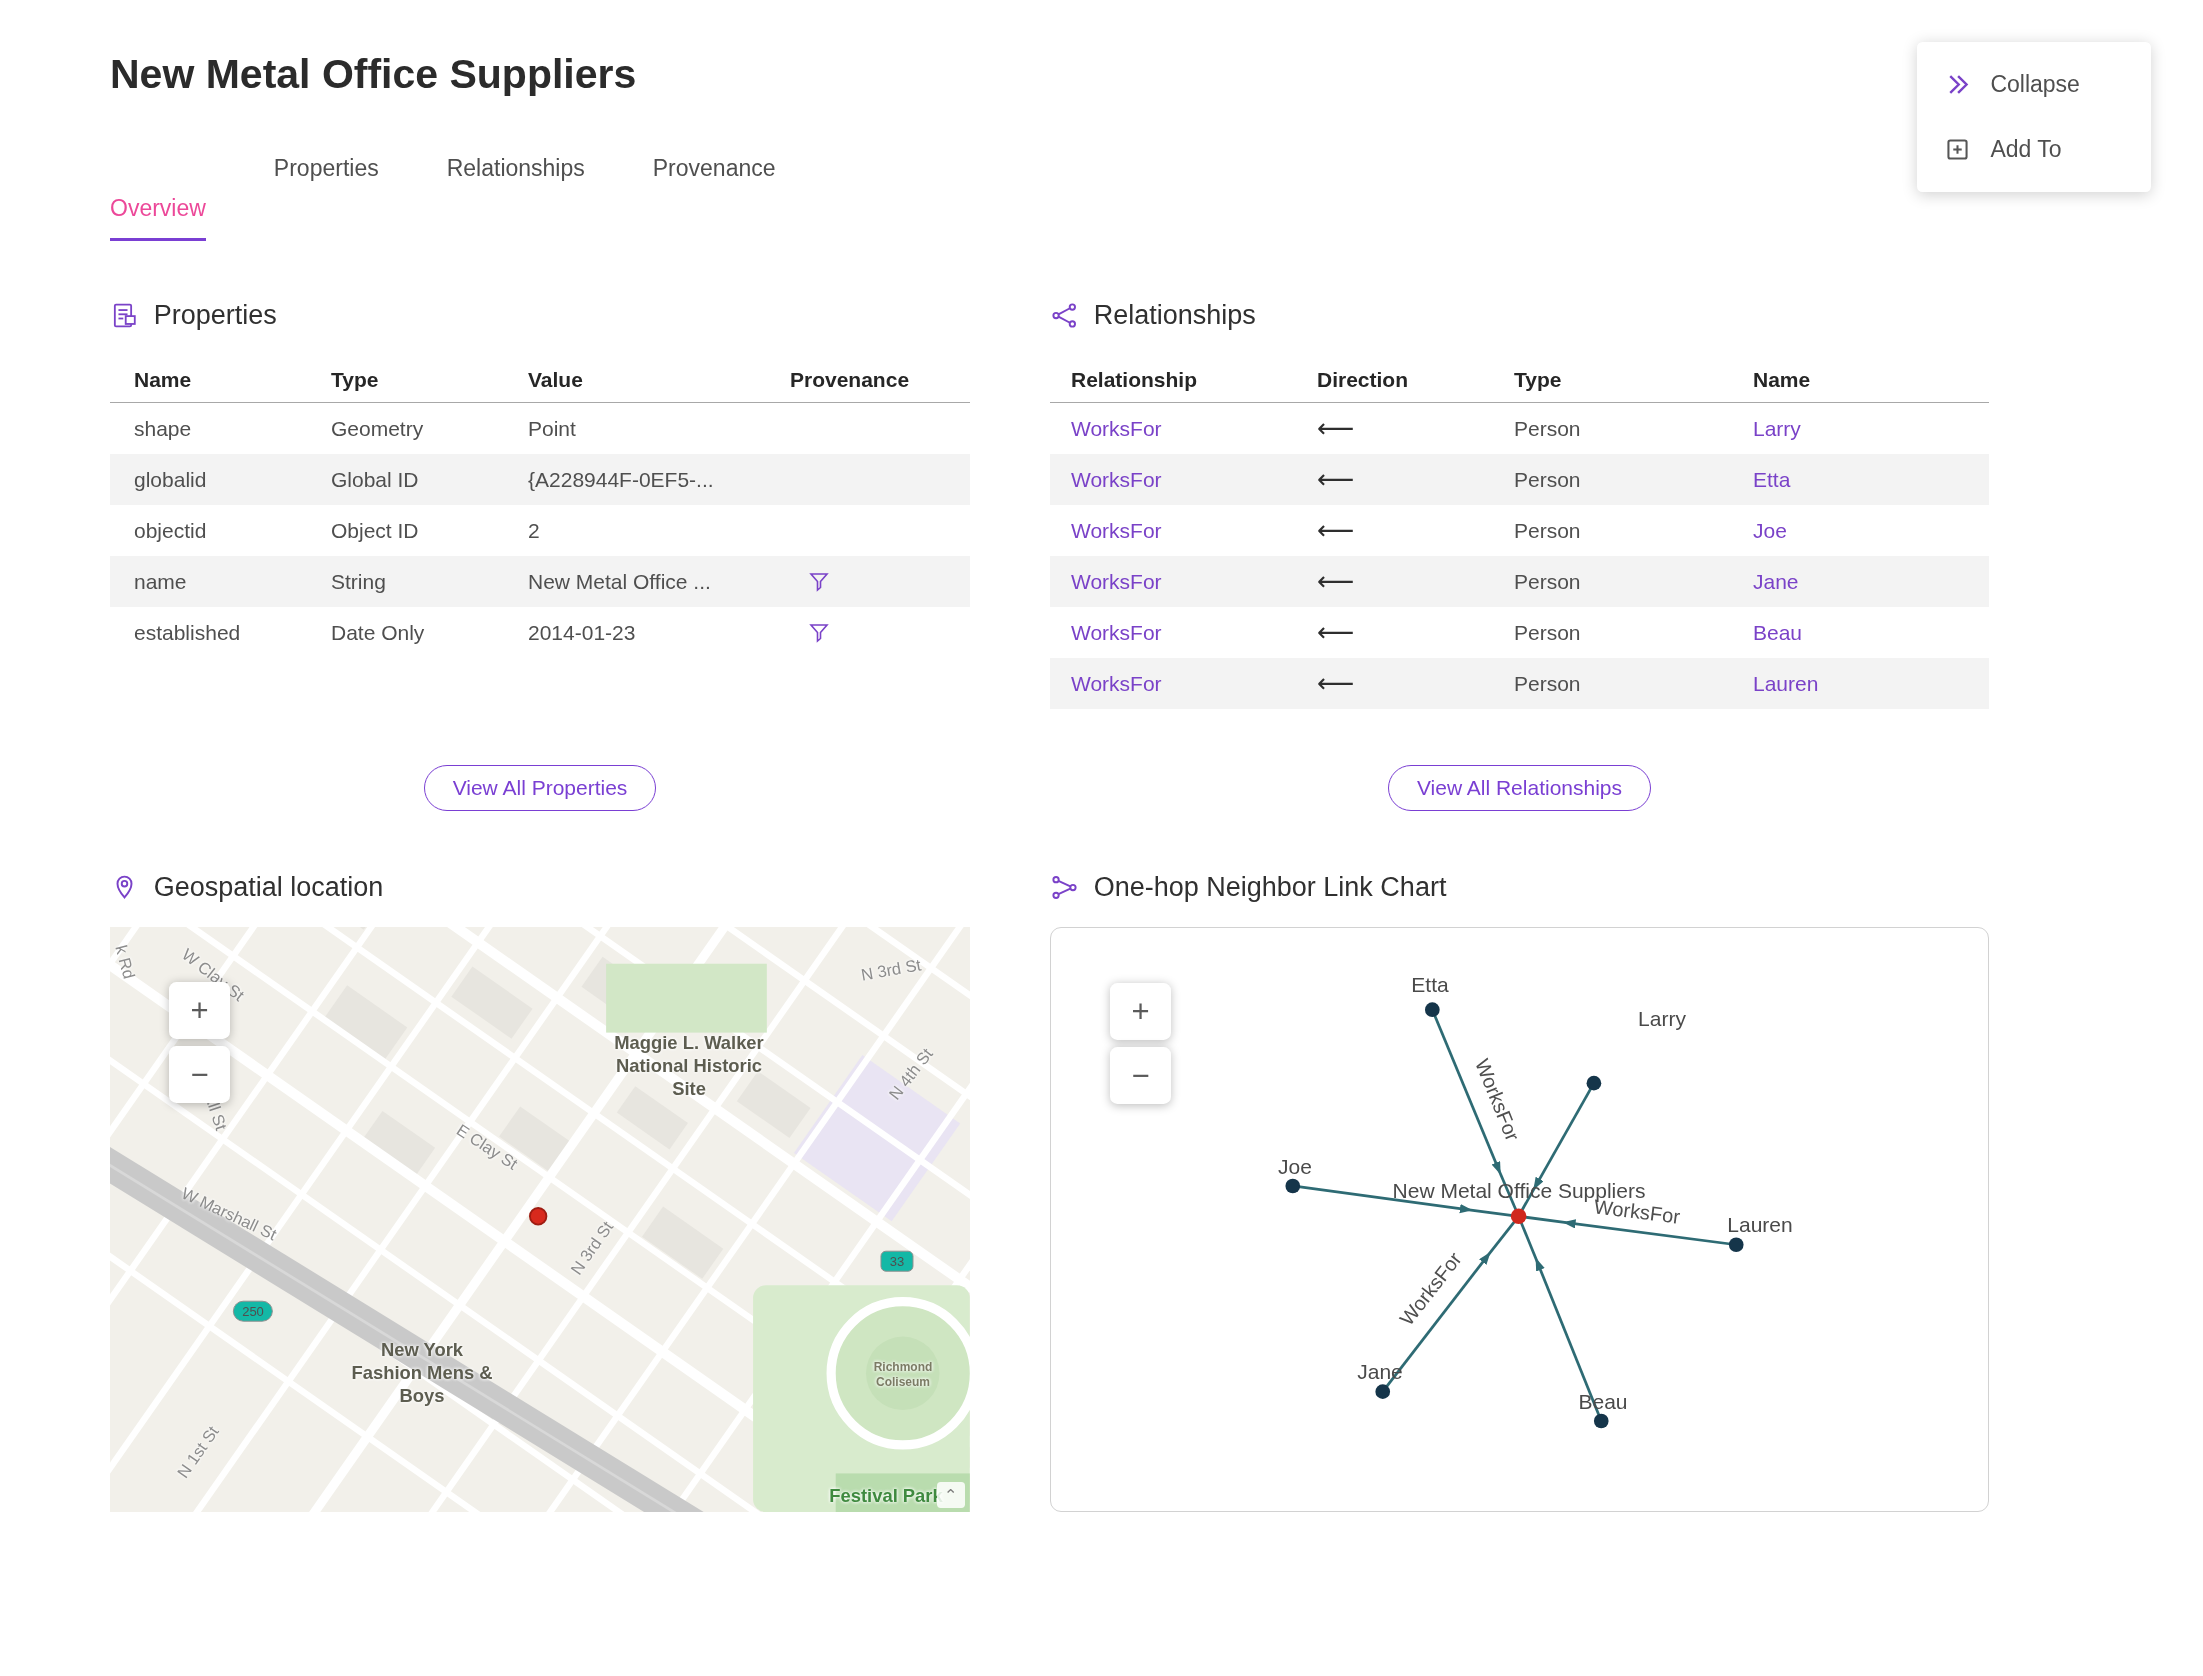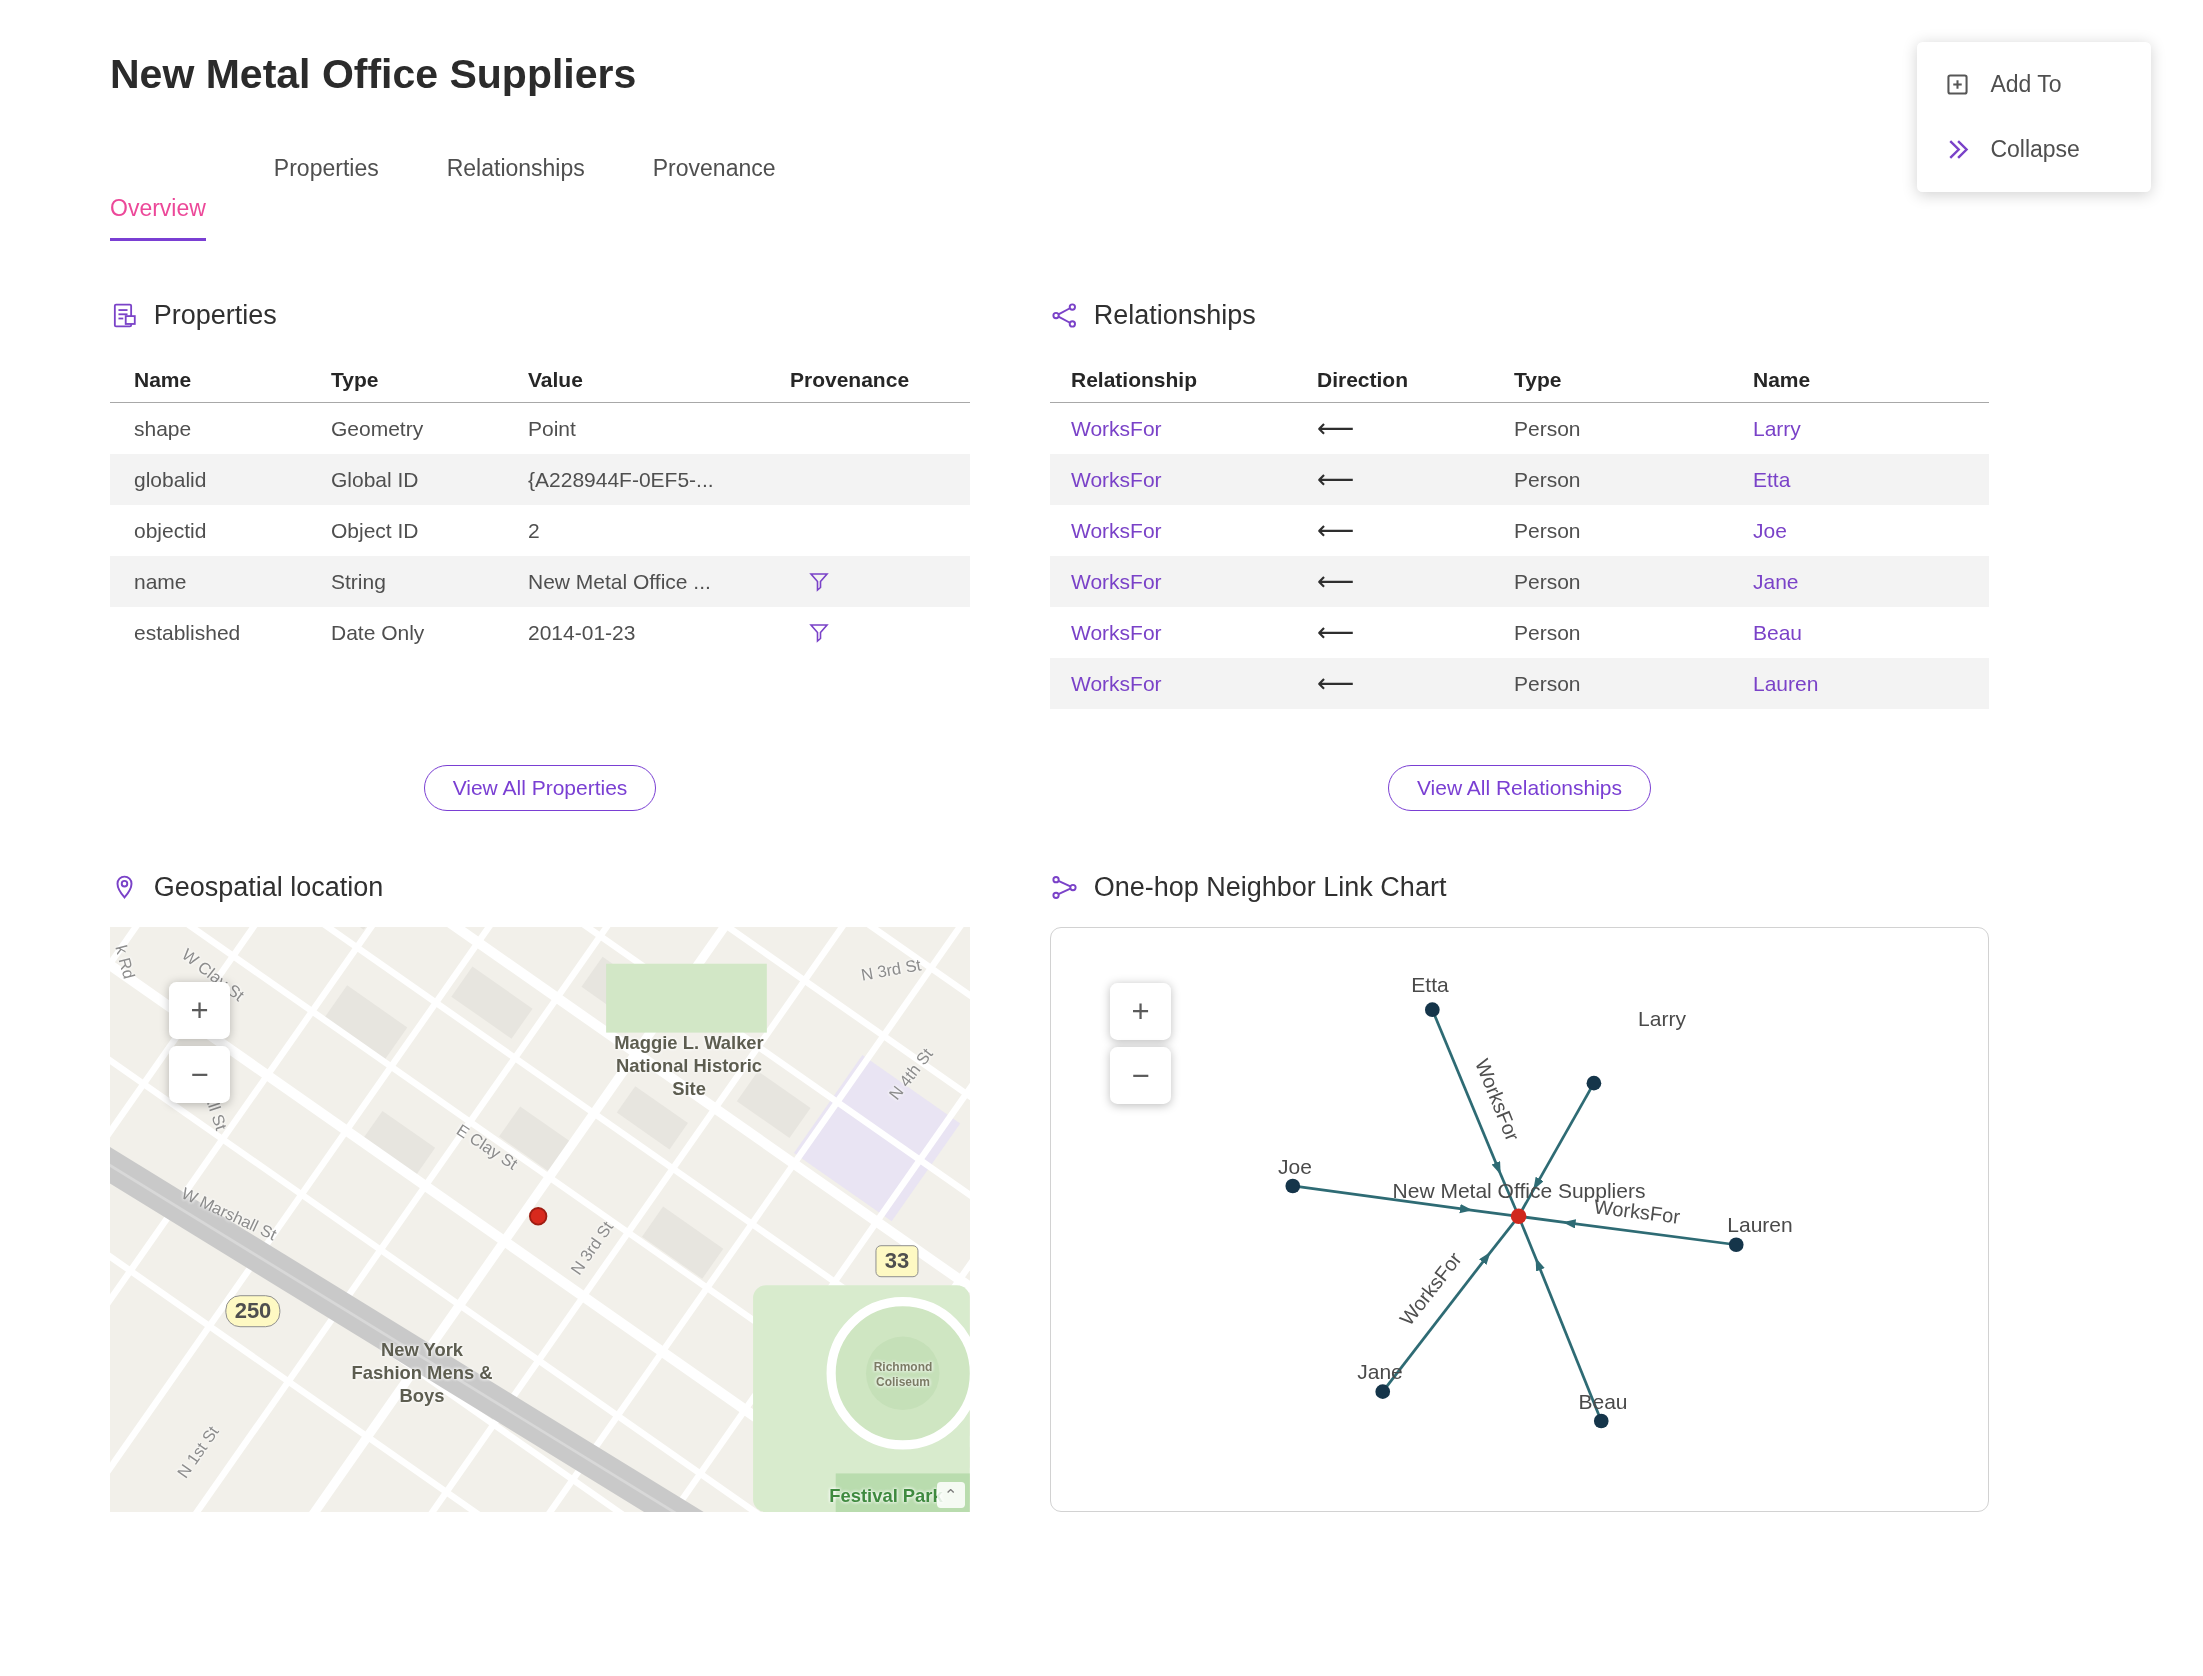--- a/index.html
+++ b/index.html
@@ -55,22 +55,22 @@
   .panel-bottom .box { margin-top:24px; position:relative; }
 
   
   .map-box { width:860px; height:585px; overflow:hidden; background:#f2f0ea; }
   .map-label { position:absolute; transform:translate(-50%,-50%); font-size:16.5px; color:#8c8c8c;
     white-space:nowrap; text-shadow:0 0 3.7px #fff,0 0 3.7px #fff; pointer-events:none; }
   .map-label.poi { white-space:normal; text-align:center; font-weight:700; font-size:18.4px;
     color:#5d5d50; line-height:1.25; }
   .map-label.coliseum { color:#7b7b64; font-size:12px; }
   .map-label.park-green { color:#3f8a3f; font-weight:700; font-size:18.4px; }
-  .shield { position:absolute; transform:translate(-50%,-50%); background:#fef9c3; border:1.8px solid #8f8f8f;
-    font-size:22px; font-weight:700; color:#4f4f4f; padding:1.8px 8.3px; }
+  .shield { position:absolute; transform:translate(-50%,-50%); background:#14b8a6; border:1.8px solid #8f8f8f;
+    font-size:13px; font-weight:400; color:#4f4f4f; padding:1.8px 8.3px; }
   .shield.oval { border-radius:14.7px; }
   .shield.square { border-radius:5.5px; }
 
   .zoom { position:absolute; left:59px; top:55px; display:flex; flex-direction:column; gap:7.3px; z-index:5; }
   .zoom-btn { width:61px; height:57px; background:#fff; border:none; border-radius:7.3px;
     box-shadow:0 1.8px 9.2px rgba(0,0,0,.25); font-size:31px; color:#5a5a5a; display:flex;
     align-items:center; justify-content:center; cursor:pointer; font-family:"Liberation Sans",sans-serif; }
 
   .map-expander { position:absolute; right:5.5px; bottom:3.7px; width:27.5px; height:26px; background:rgba(255,255,255,.85);
     border-radius:3.7px; display:flex; align-items:center; justify-content:center; color:#7a7a7a; font-size:16.5px; cursor:pointer; }
@@ -79,34 +79,34 @@
   .chart-box { width:939px; height:585px; border:0.9px solid #d2d2d2; border-radius:11px; background:#fff; }
   .node-label { position:absolute; transform:translate(-50%,-100%); font-size:21px; color:#4a4a4a; white-space:nowrap; }
   .edge-label { position:absolute; font-size:20px; color:#4f4f4f; white-space:nowrap; }
 </style>
 </head>
 <body>
 
 <div class="page">
 
   <div class="action-card">
+    <div class="action-item">
+      <svg viewBox="0 0 24 24" fill="none" stroke="#7a42c8" stroke-width="2">
+        <path d="M6 5 l7 7 -7 7"></path>
+          <path d="M12.5 5 l7 7 -7 7"></path>
+      </svg>
+      <span>Collapse</span>
+    </div>
     <div class="action-item">
       <svg viewBox="0 0 24 24" fill="none" stroke="#565656" stroke-width="1.7">
         <rect x="4.5" y="4.5" width="15" height="15" rx="1.5"></rect>
         <line x1="8.5" y1="12" x2="15.5" y2="12"></line>
           <line x1="12" y1="8.5" x2="12" y2="15.5"></line>
       </svg>
       <span>Add To</span>
-    </div>
-    <div class="action-item">
-      <svg viewBox="0 0 24 24" fill="none" stroke="#7a42c8" stroke-width="2">
-        <path d="M6 5 l7 7 -7 7"></path>
-          <path d="M12.5 5 l7 7 -7 7"></path>
-      </svg>
-      <span>Collapse</span>
     </div>
   </div>
 
   <div class="content">
     <h1 class="page-title">New Metal Office Suppliers</h1>
 
 
     <div class="tabs">
       <div class="tab active">Overview</div>
       <div class="tab">Properties</div>

